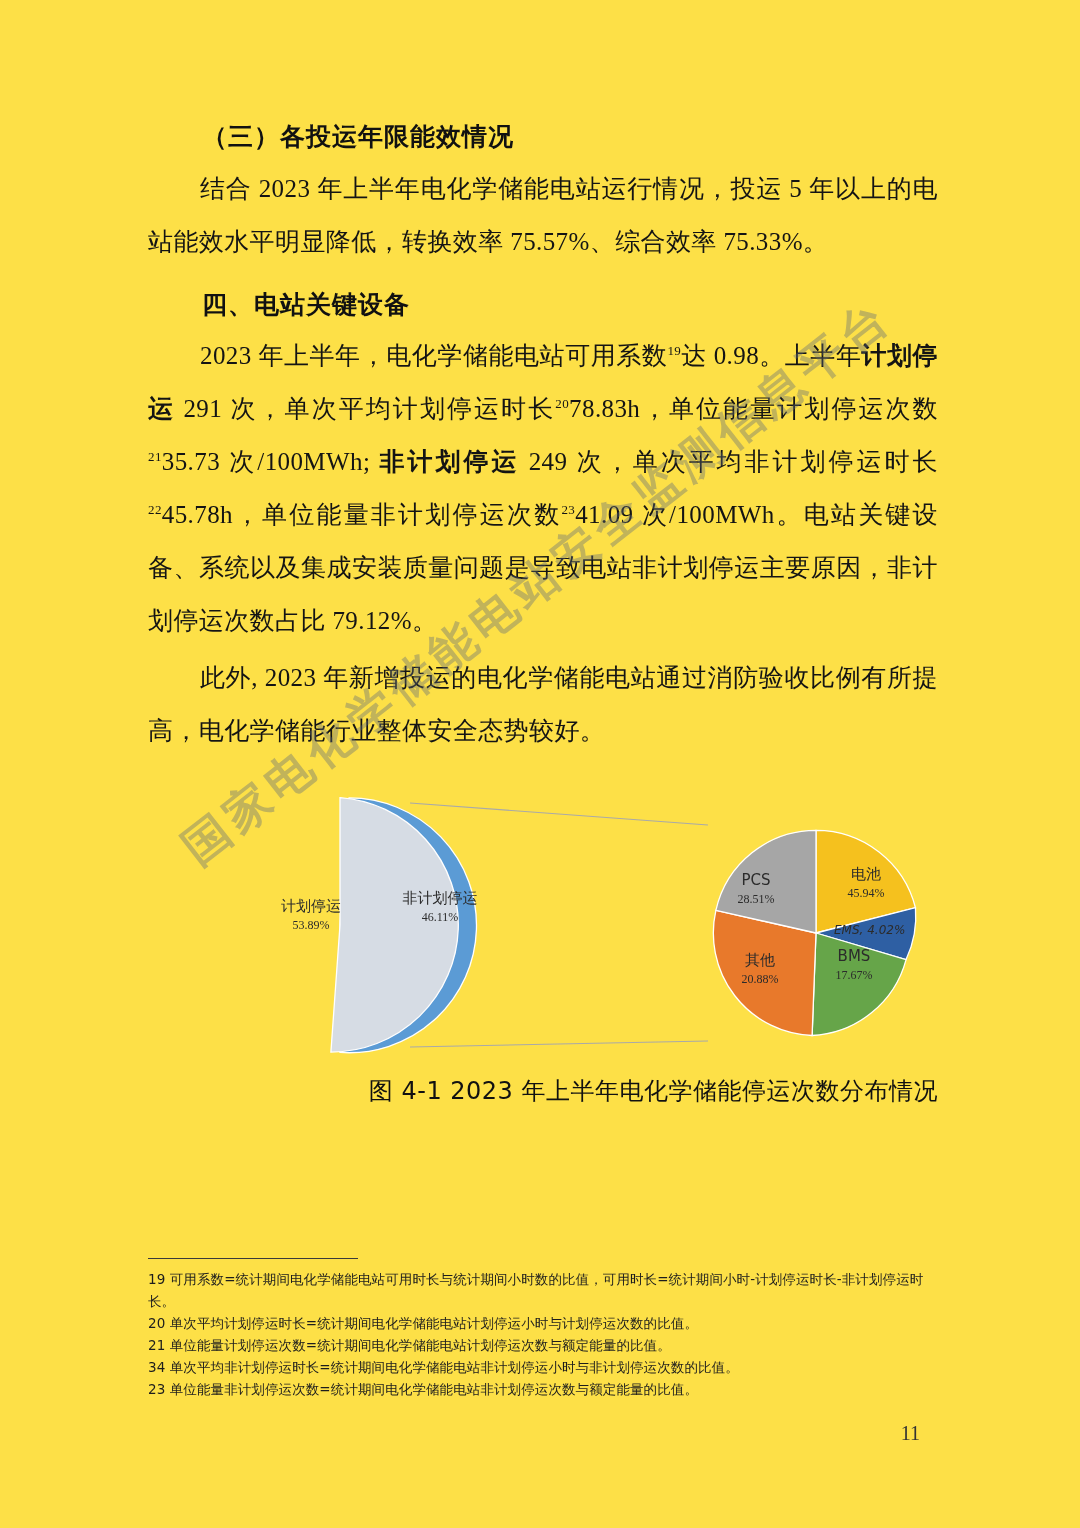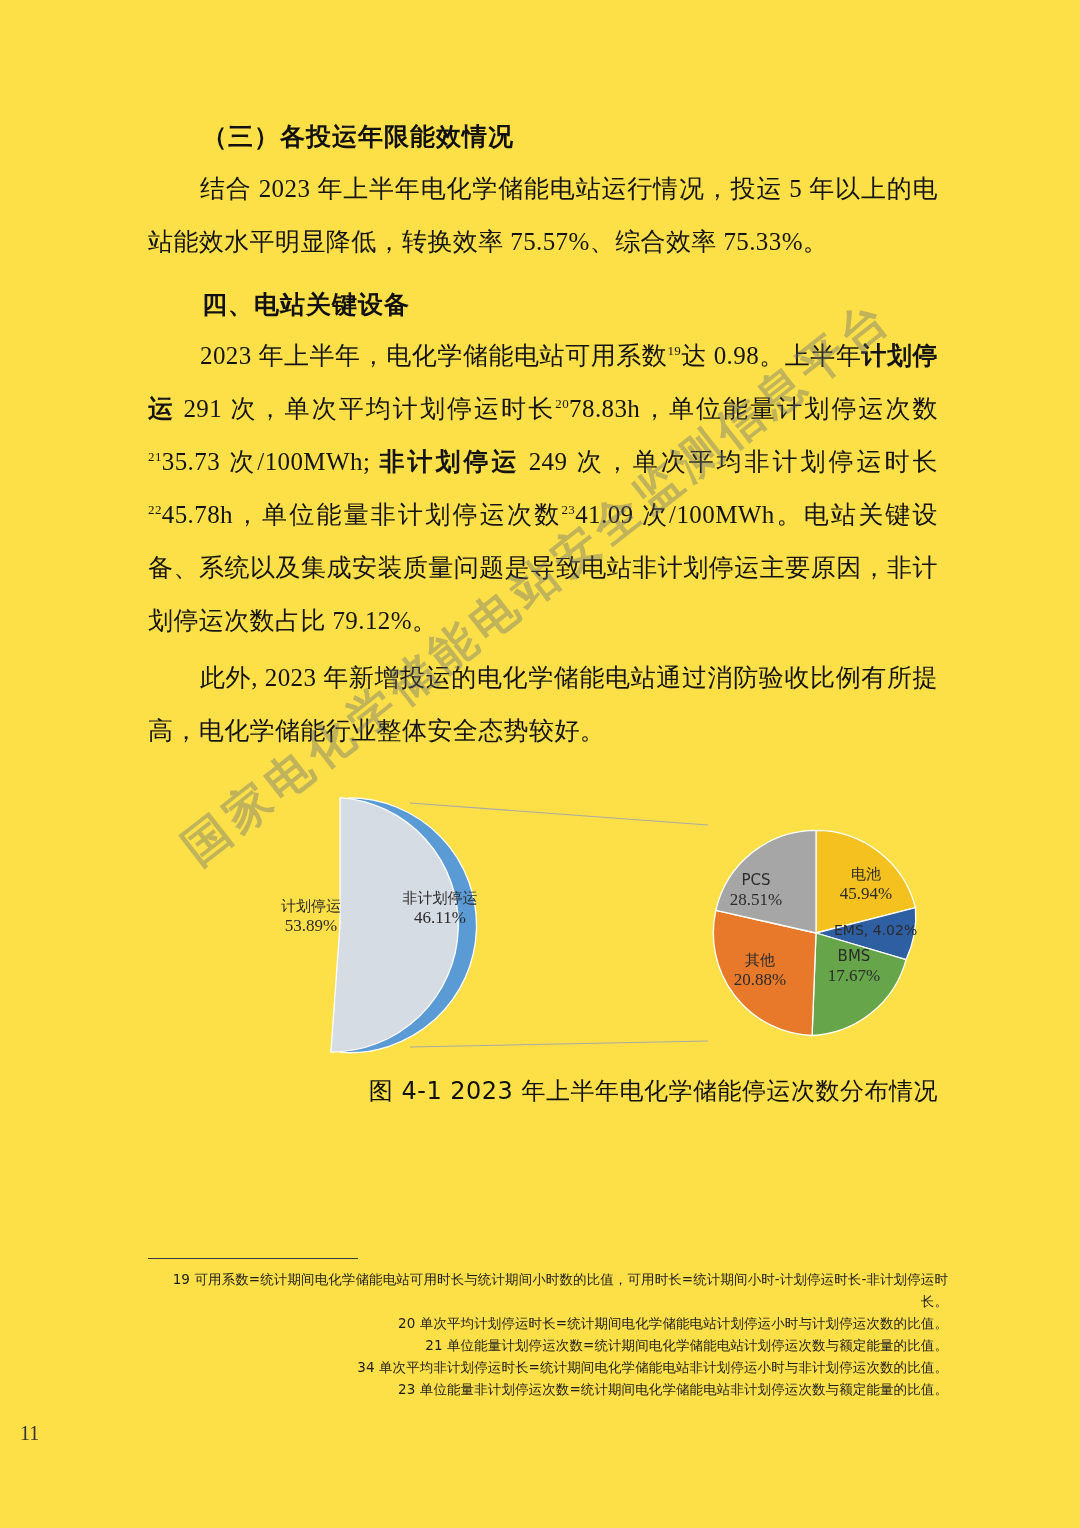--- a/index.html
+++ b/index.html
@@ -114,45 +114,45 @@
     font-family: "DejaVu Sans", sans-serif;
     font-size: 15px;
     line-height: 19px;
     color: #2b2b2b;
     white-space: nowrap;
     pointer-events: none;
   }
   .slice-label .pct {
     display: block;
     font-family: "Liberation Serif", serif;
-    font-size: 17px;
+    font-size: 12px;
   }
   .slice-label.inline-label {
-    font-size: 14px;
+    font-size: 12px;
+    font-style: italic;
   }
   .fig-caption {
     position: absolute;
     left: 0;
     top: 296px;
     width: 790px;
     text-align: right;
     font-family: "DejaVu Sans", sans-serif;
     font-size: 24px;
     font-weight: 400;
     letter-spacing: 0.5px;
     color: #111;
   }
 
   
   .footnote-zone {
     position: absolute;
     left: 148px;
     top: 1258px;
     width: 800px;
-    text-align: right;
   }
   .footnote-rule {
     width: 210px;
     height: 0;
     border-top: 1px solid #3a3a3a;
     margin-bottom: 9px;
   }
   .footnote {
     font-family: "DejaVu Sans", sans-serif;
     font-size: 13.5px;
@@ -161,24 +161,23 @@
     margin: 0;
     letter-spacing: 0.1px;
   }
 
   
   .page-number {
     position: absolute;
     left: 0;
     top: 1422px;
     width: 920px;
-    text-align: left;
+    text-align: right;
     font-size: 20px;
     color: #333;
-    padding-left: 20px;
   }
 </style>
 </head>
 <body>
 
 <div class="page">
 
   <div class="page-body">
 
     <h2 class="sec-heading">（三）各投运年限能效情况</h2>

